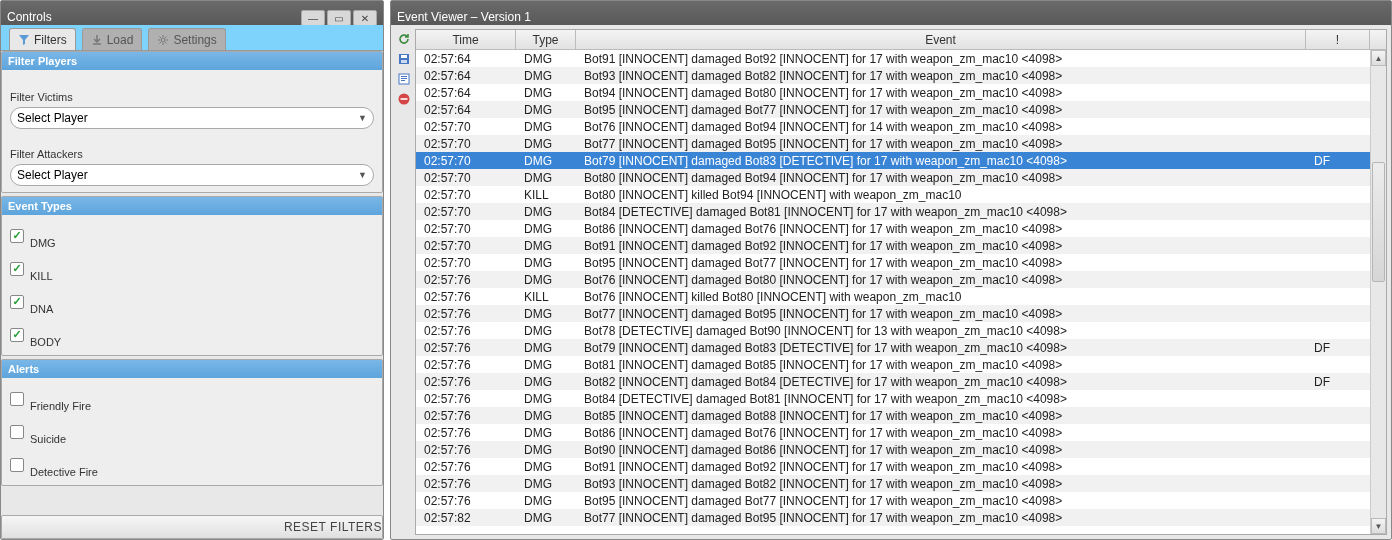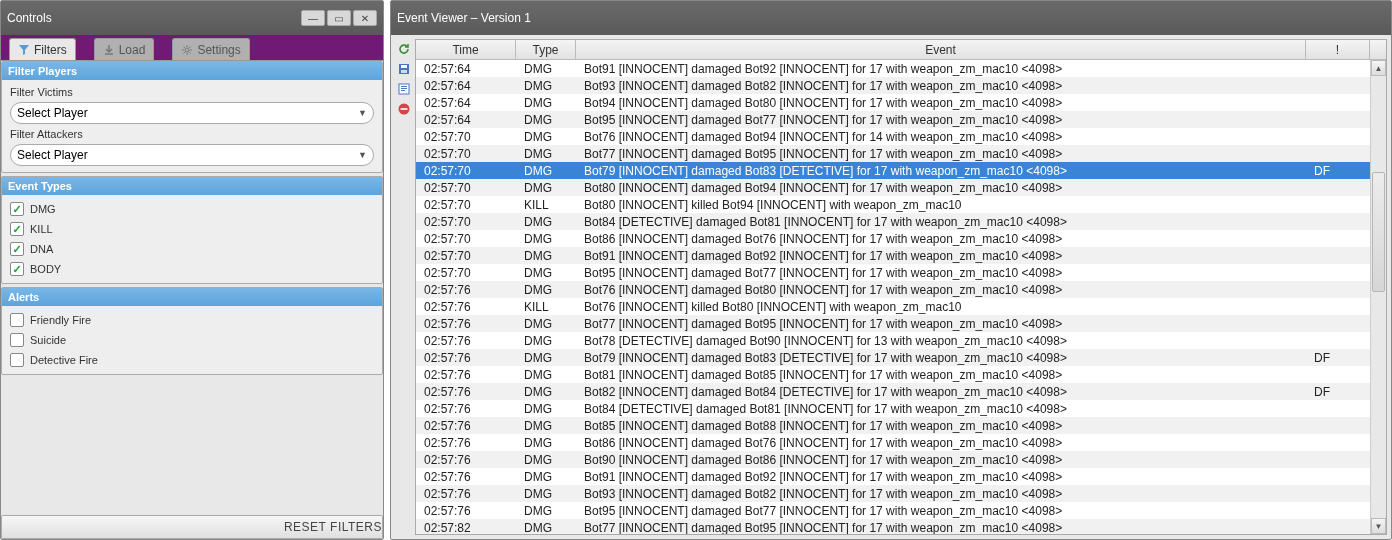--- a/index.html
+++ b/index.html
@@ -1,32 +1,32 @@
 <!DOCTYPE html>
 <html><head>
 <meta charset="utf-8">
 <style>
 * { margin: 0; padding: 0; box-sizing: border-box; font-family: "Segoe UI", Tahoma, sans-serif; font-size: 12px; }
 body { background: #fff; width: 1392px; height: 540px; display: flex; gap: 6px; padding: 0; }
 .window { border: 1px solid #888; background: #e8e8e8; display: flex; flex-direction: column; border-radius: 2px; }
-.window-titlebar { height: 24px; background: linear-gradient(#6a6a6a,#595959); color: #fff; display: flex; align-items: center; padding: 17px 6px; font-size: 11px; }
+.window-titlebar { height: 24px; background: linear-gradient(#6a6a6a,#595959); color: #fff; display: flex; align-items: flex-start; padding: 9px 6px; font-size: 11px; }
 .window-titlebar .title { flex: 1; }
 .win-btns { display: flex; gap: 2px; }
 .win-btn { width: 24px; height: 16px; background: #d8d8d8; border: 1px solid #aaa; border-radius: 2px; display: flex; align-items: center; justify-content: center; color: #444; font-size: 10px; cursor: pointer; }
 
 .controls { width: 384px; height: 540px; }
-.tabbar { height: 26px; display: flex; align-items: flex-end; padding: 0 8px; background: #701a75; border-bottom: 1px solid #999; gap: 18px; }
+.tabbar { height: 26px; display: flex; align-items: flex-end; padding: 0 8px; background: #7dd3fc; border-bottom: 1px solid #999; gap: 6px; }
 .tab { height: 22px; padding: 0 8px; display: flex; align-items: center; gap: 4px; background: #b0b0b0; border: 1px solid #999; border-bottom: none; border-radius: 3px 3px 0 0; color: #555; cursor: pointer; }
 .tab.active { background: #e8e8e8; color: #333; }
 .tab-icon { width: 12px; height: 12px; display: inline-flex; align-items: center; justify-content: center; }
 .pane { flex: 1; padding: 0; overflow: auto; display: flex; flex-direction: column; gap: 3px; }
 .groupbox { border: 1px solid #aaa; border-radius: 2px; background: #eee; }
 .group-header { background: linear-gradient(#79b7e7,#5da4dc); color: #fff; padding: 3px 6px; font-weight: bold; font-size: 11px; }
 .group-body { padding: 6px 8px; display: flex; flex-direction: column; gap: 4px; }
-.label { color: #333; font-size: 11px; }
+.label { color: #333; font-size: 11px; margin-top: 15px; }
 .combo { height: 22px; border: 1px solid #aaa; background: #fff; display: flex; align-items: center; padding: 0 6px; justify-content: space-between; cursor: pointer; border-radius: 11px; }
 .combo .arrow { font-size: 9px; color: #555; }
 .check-row { display: flex; align-items: center; gap: 6px; padding: 1px 0; }
 .chk { width: 14px; height: 14px; border: 1px solid #888; border-radius: 2px; background: #fff; display: flex; align-items: center; justify-content: center; cursor: pointer; }
 .chk.checked { background: #fff; }
 .chk.checked::after { content: "✓"; color: #2a9d3a; font-size: 11px; font-weight: bold; line-height: 1; }
 .reset-btn { height: 24px; border: 1px solid #aaa; background: linear-gradient(#f6f6f6,#e0e0e0); border-radius: 2px; display: flex; align-items: center; justify-content: flex-end; cursor: pointer; margin-top: auto; color: #444; font-size: 11px; letter-spacing: 0.5px; }
 
 .viewer { flex: 1; height: 540px; }
 .viewer-body { flex: 1; display: flex; padding: 4px; gap: 2px; overflow: hidden; }

